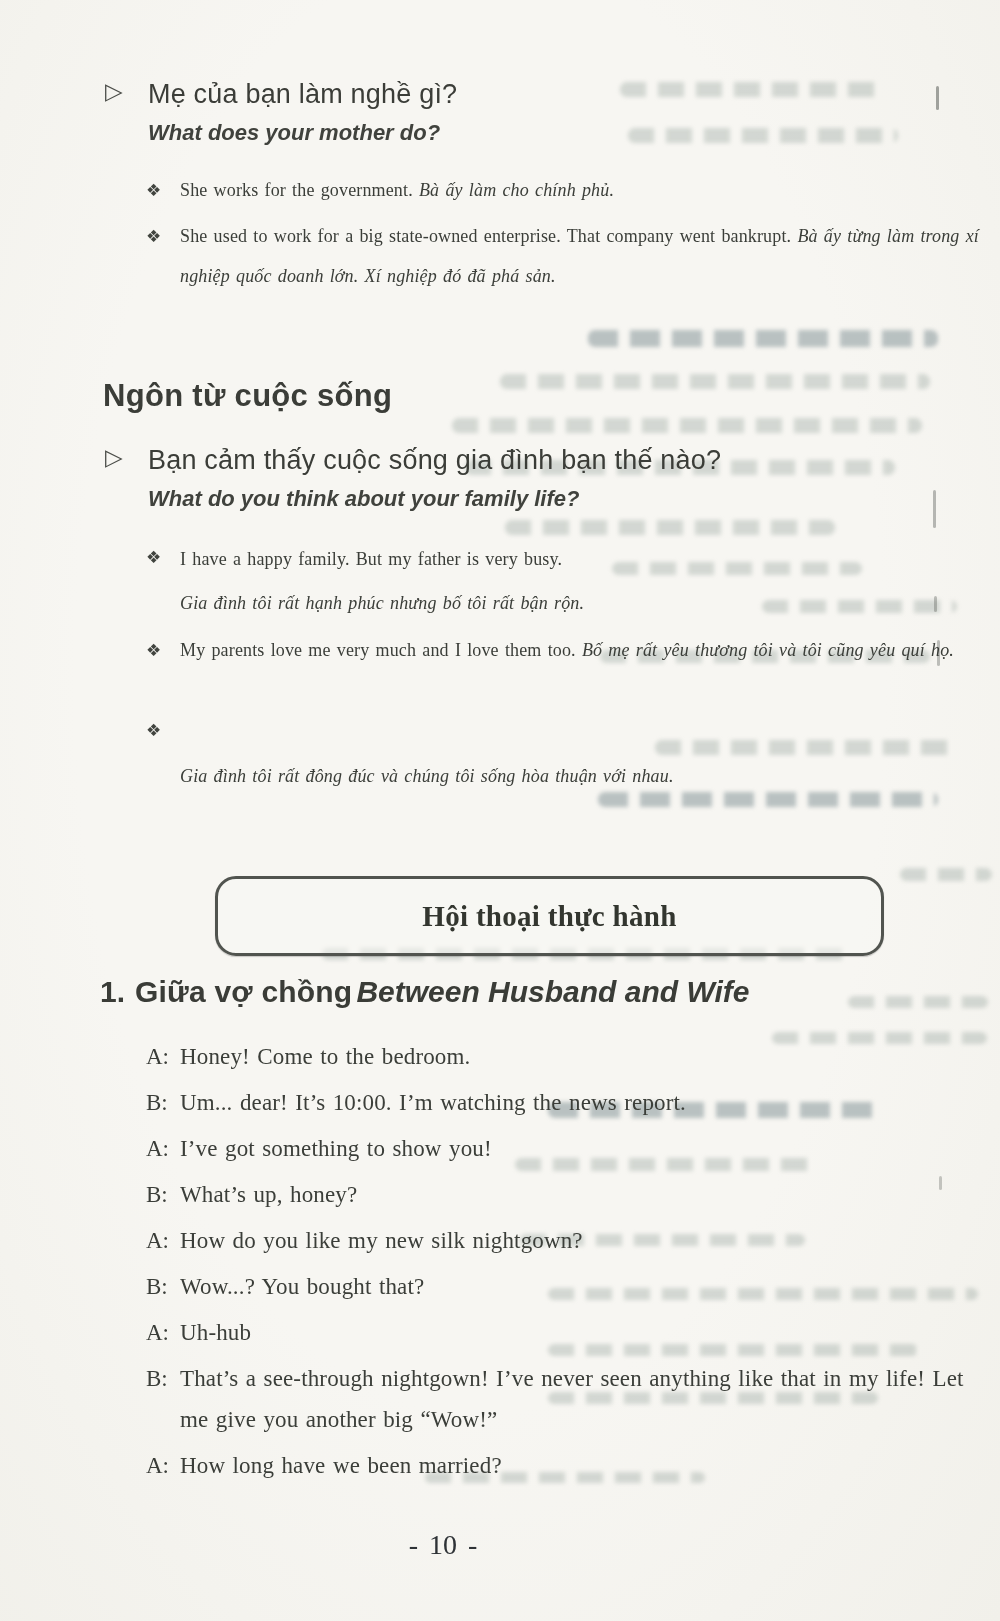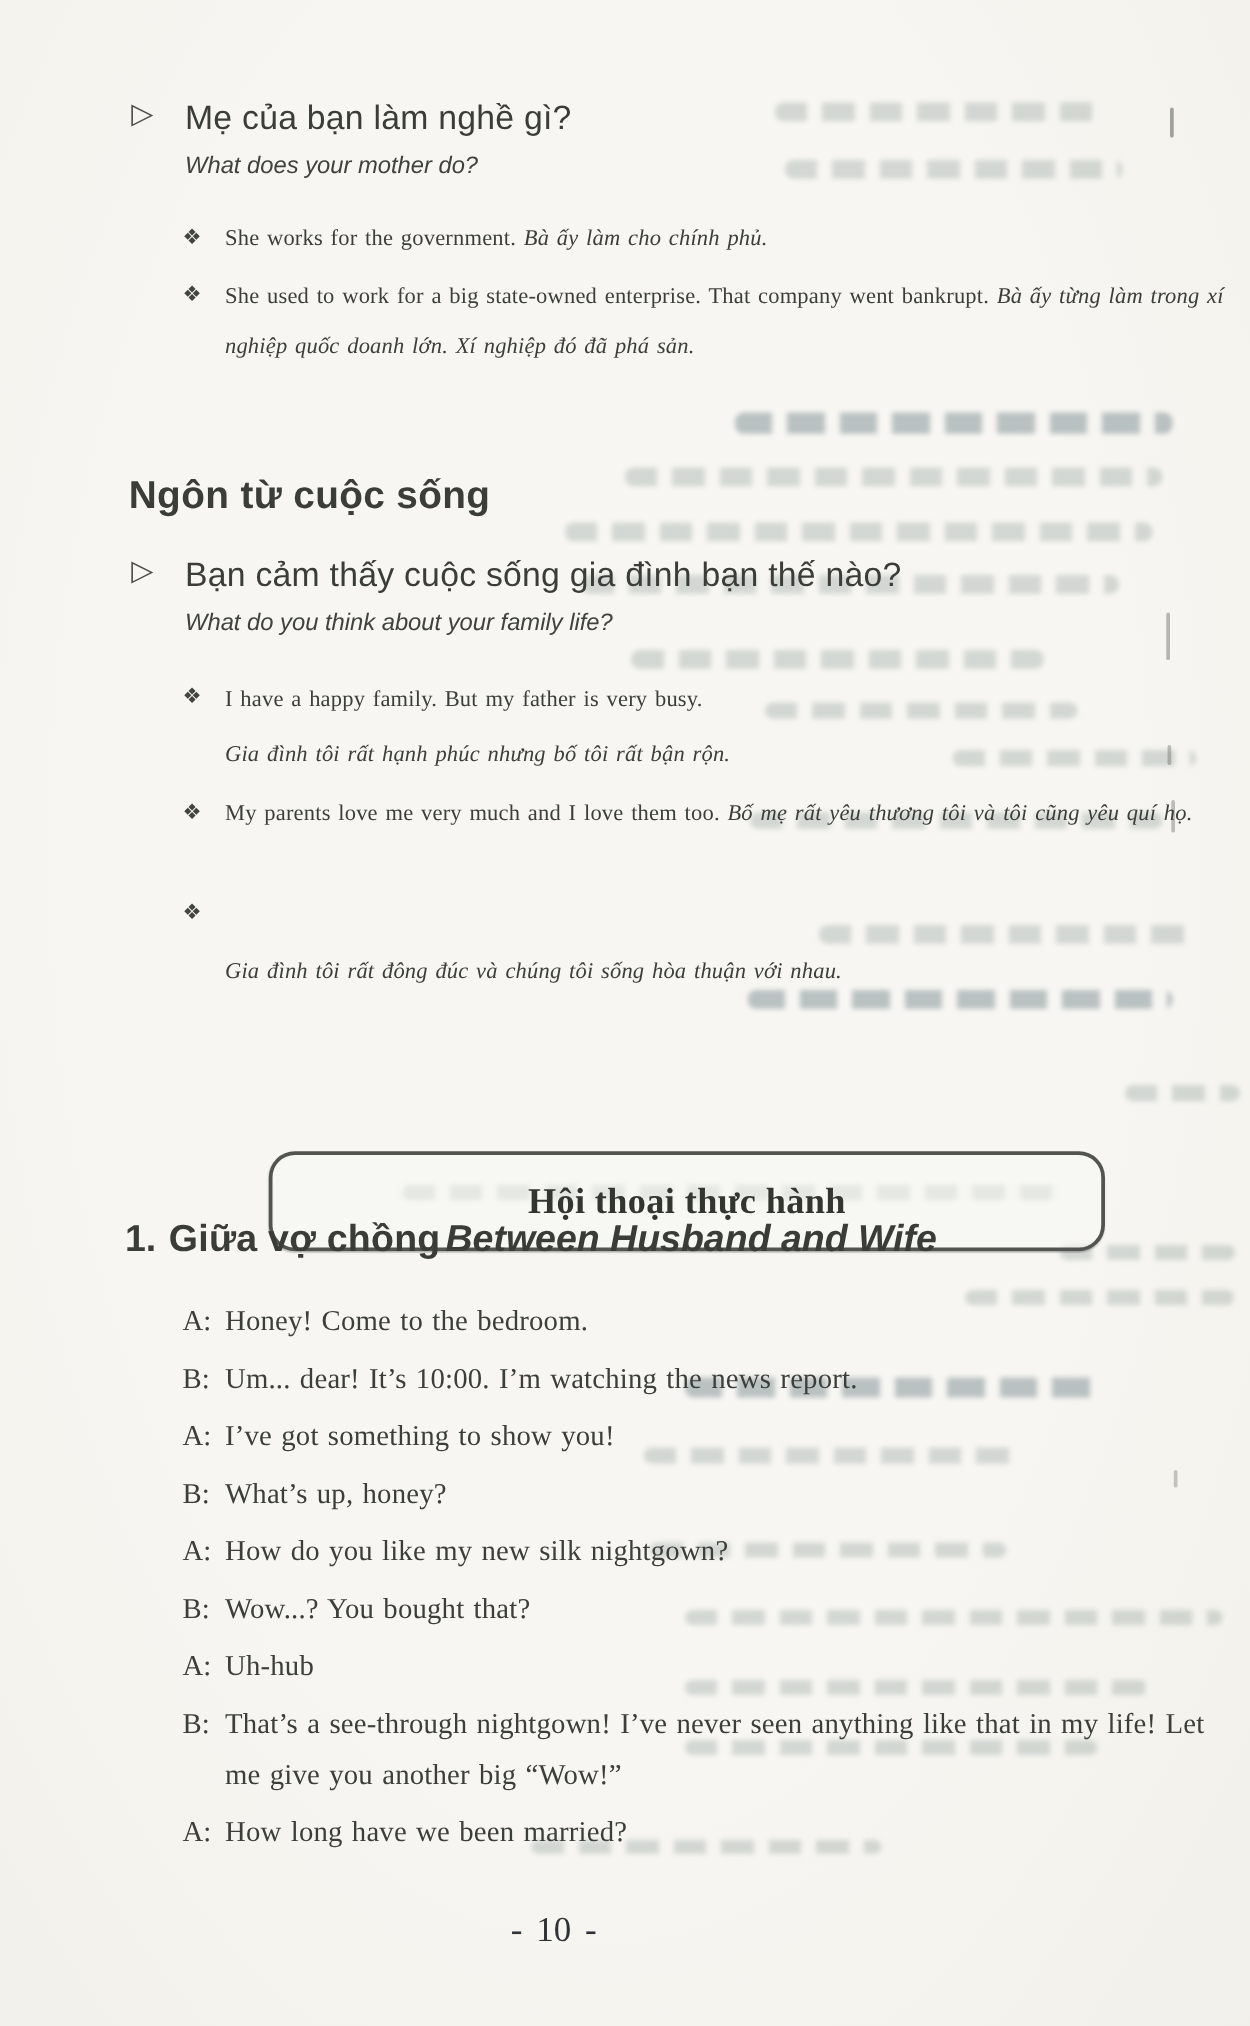--- a/index.html
+++ b/index.html
@@ -15,38 +15,38 @@
   
   .sans{font-family:"Liberation Sans","DejaVu Sans",sans-serif;}
   .serif{font-family:"Liberation Serif","DejaVu Serif",serif;}
   .abs{position:absolute;}
   .q-row{display:flex;align-items:flex-start;}
   .q-marker{
     font-family:"DejaVu Sans",sans-serif;
     width:43px;flex:0 0 43px;font-size:23px;line-height:34px;color:#4b4d48;
   }
   .q-vi{font-size:27px;line-height:40px;color:#3b3d38;letter-spacing:0.2px;}
-  .q-en{font-size:19px;line-height:37px;color:#40423d;font-style:italic;}
+  .q-en{font-size:22px;line-height:37px;color:#40423d;font-style:italic;font-weight:bold;}
   .section-heading{
     font-family:"Liberation Sans","DejaVu Sans",sans-serif;
     font-size:31px;font-weight:bold;color:#3b3d38;letter-spacing:0.3px;
   }
   .ans-row{display:flex;align-items:flex-start;}
   .bullet{
     font-family:"DejaVu Sans",sans-serif;
     width:34px;flex:0 0 34px;font-size:17px;line-height:40px;color:#41443f;
   }
   .body-text{
     margin:0;font-size:18px;line-height:40px;color:#3b3e39;
     word-spacing:1.5px;letter-spacing:0.15px;
   }
   .body-text .vi{font-style:italic;}
   .w800{width:800px;}
   .banner-box{
-    position:absolute;left:215px;top:921px;width:663px;height:74px;
+    position:absolute;left:215px;top:876px;width:663px;height:74px;
     border:3px solid #51544f;border-radius:21px;
     display:flex;align-items:center;justify-content:center;
     box-shadow:0 1px 1px rgba(60,60,60,0.25);
     background:rgba(248,247,243,0.5);
   }
   .banner-vi{font-size:29px;font-weight:bold;color:#33362f;letter-spacing:0.3px;}
   .banner-en{font-size:30px;font-style:italic;color:#383b34;margin-left:12px;}
   .dlg-heading{font-family:"Liberation Sans","DejaVu Sans",sans-serif;font-size:30px;color:#3a3c37;}
   .dlg-heading .num{font-weight:bold;margin-right:10px;}
   .dlg-heading .t-vi{font-weight:bold;letter-spacing:0.2px;}

